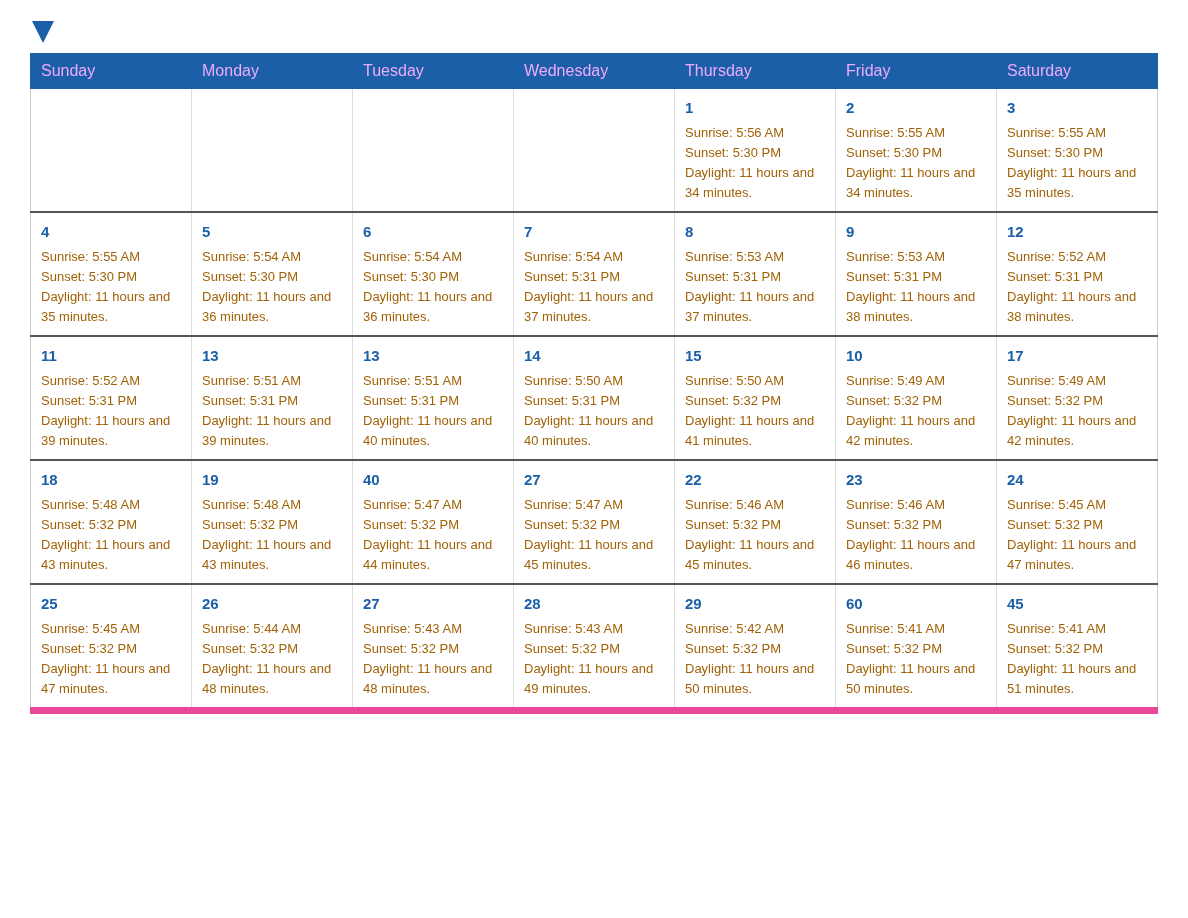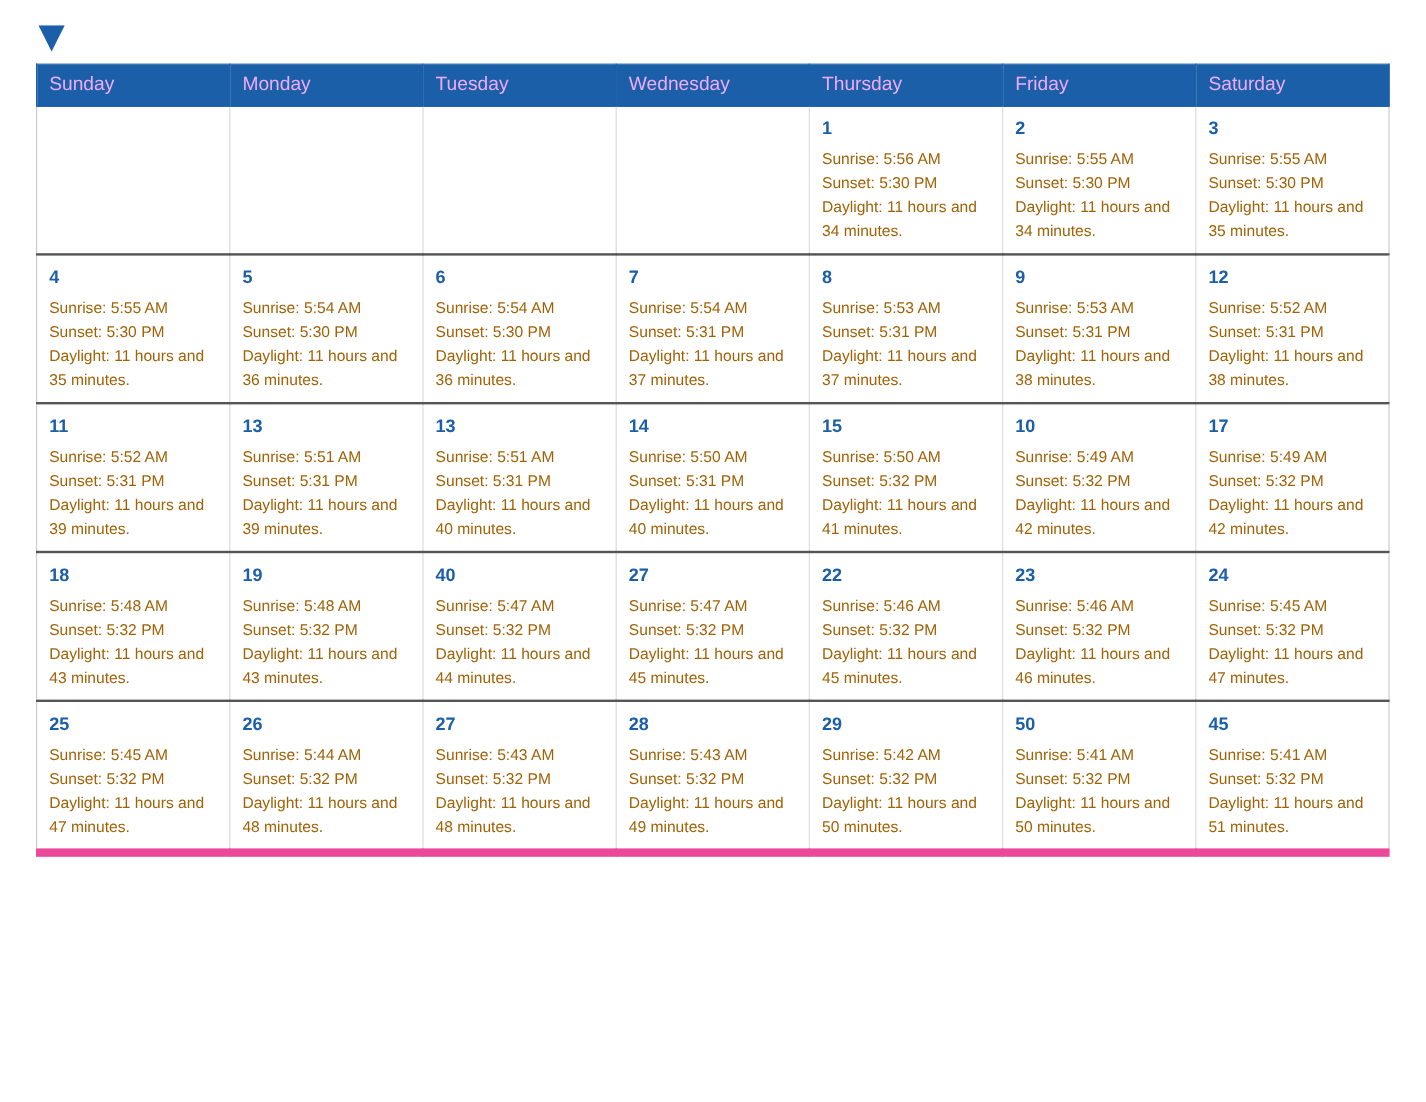--- a/index.html
+++ b/index.html
@@ -256,21 +256,21 @@
         </td>
         <td>
           <span class="day-num">28</span>
           <div class="day-info">Sunrise: 5:43 AM<br>Sunset: 5:32 PM<br>Daylight: 11 hours and 49 minutes.</div>
         </td>
         <td>
           <span class="day-num">29</span>
           <div class="day-info">Sunrise: 5:42 AM<br>Sunset: 5:32 PM<br>Daylight: 11 hours and 50 minutes.</div>
         </td>
         <td>
-          <span class="day-num">50</span>
+          <span class="day-num">60</span>
           <div class="day-info">Sunrise: 5:41 AM<br>Sunset: 5:32 PM<br>Daylight: 11 hours and 50 minutes.</div>
         </td>
         <td>
           <span class="day-num">45</span>
           <div class="day-info">Sunrise: 5:41 AM<br>Sunset: 5:32 PM<br>Daylight: 11 hours and 51 minutes.</div>
         </td>
       </tr>
     </tbody>
 </table>
 

